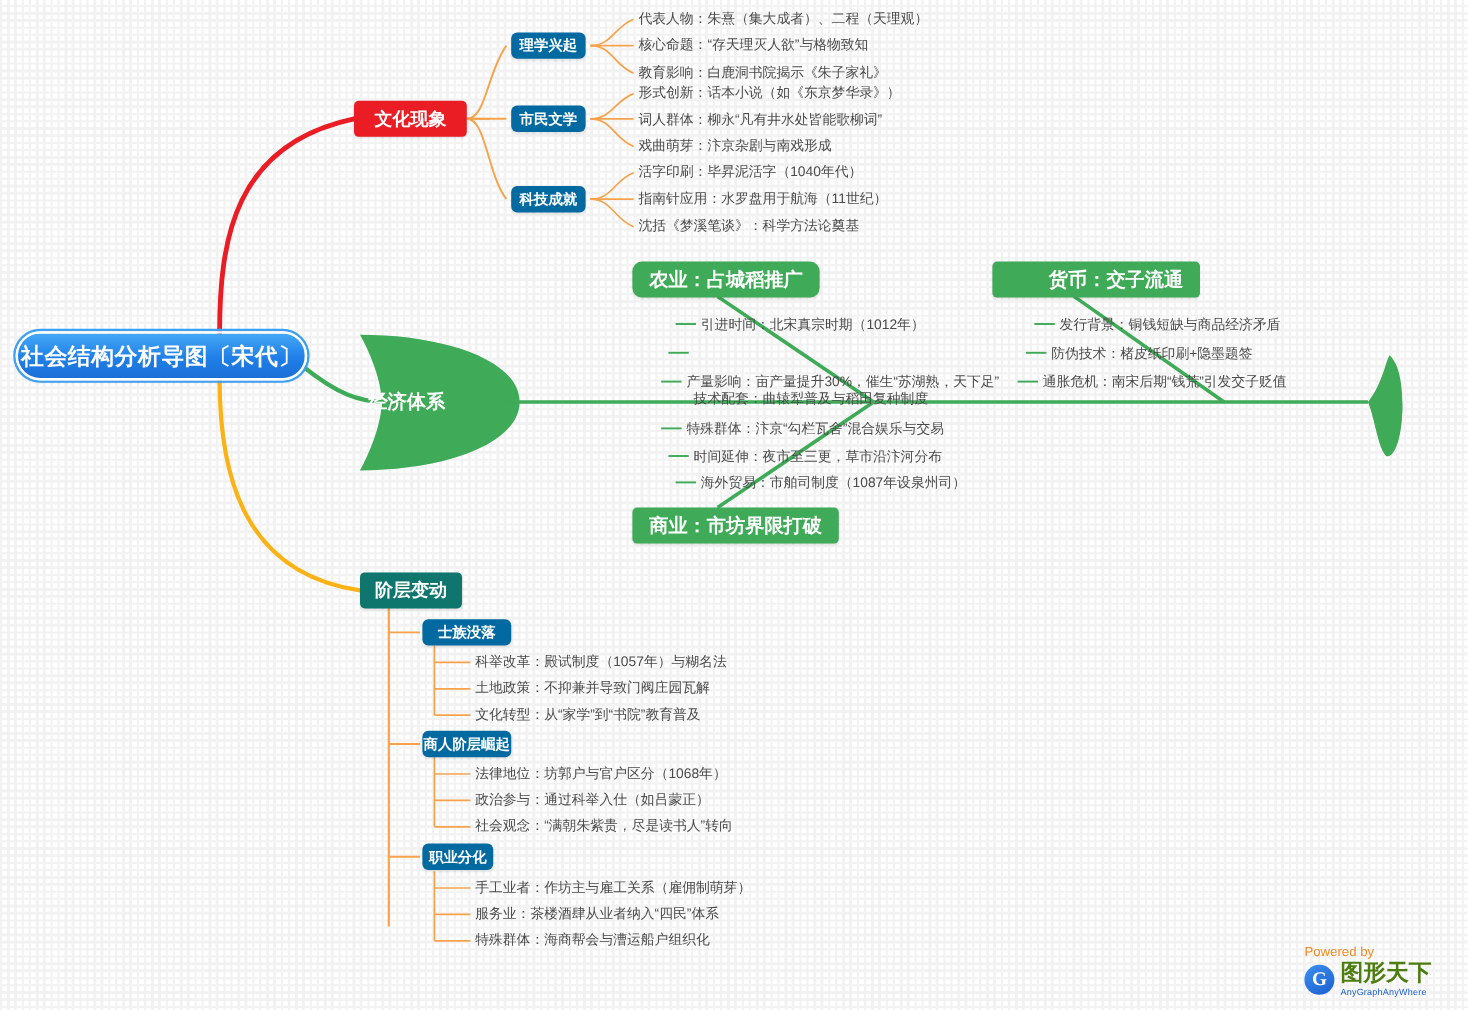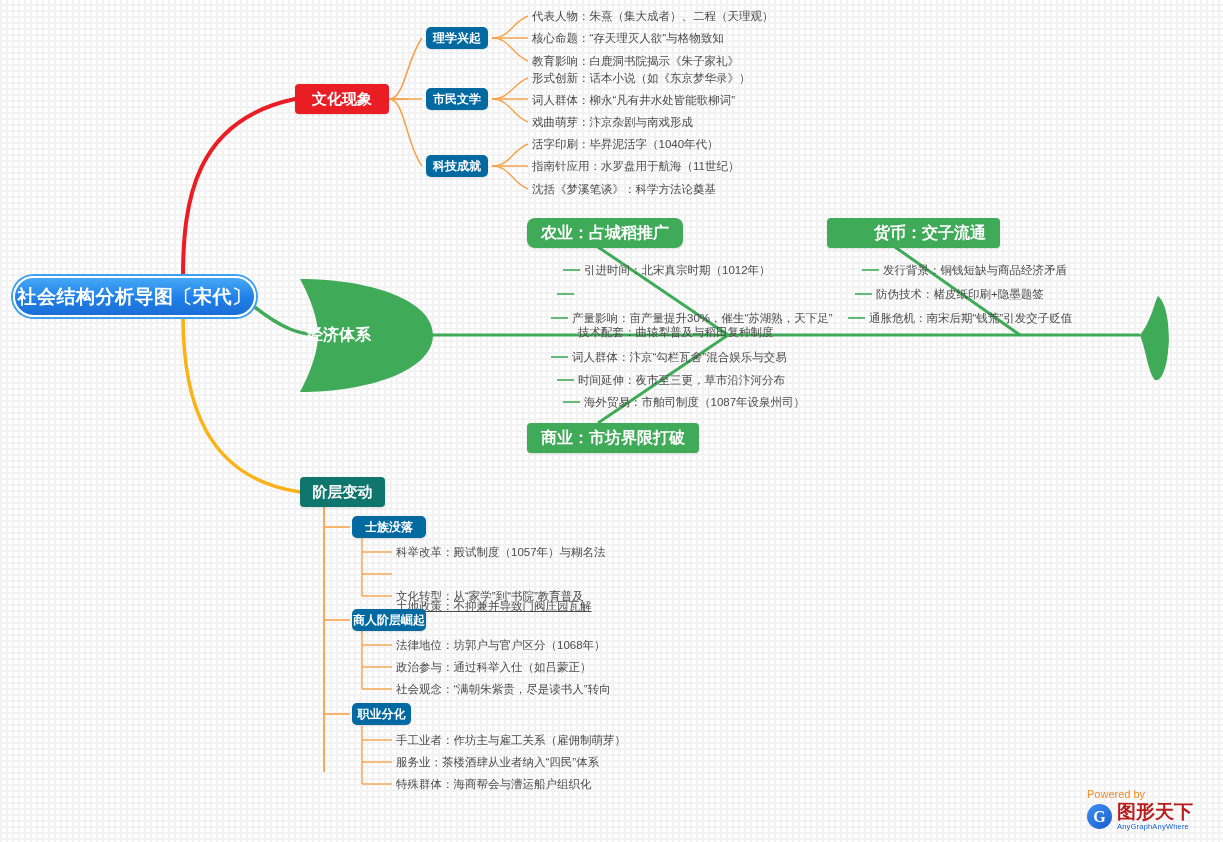--- a/index.html
+++ b/index.html
@@ -68,21 +68,21 @@
   .wm{position:absolute;left:1087px;top:788px;}
   .wm-top{font-size:11px;color:#f7871f;margin-bottom:2px;}
   .wm-row{display:flex;align-items:center;gap:5px;}
   .wm-logo{
     width:25px;height:25px;border-radius:50%;
     background:linear-gradient(145deg,#3d8ef0,#1b5fd0);
     color:#fff;font-size:16px;font-weight:bold;
     display:flex;align-items:center;justify-content:center;
     font-family:"Liberation Serif",serif;
   }
-  .wm-cn{font-size:19px;font-weight:bold;color:#b91c1c;line-height:19px;}
+  .wm-cn{font-size:19px;font-weight:bold;color:#4d7c0f;line-height:19px;}
   .wm-en{font-size:7.5px;color:#1b5fd0;letter-spacing:.2px;margin-top:1px;}
 </style>
 </head>
 <body>
 
 <div id="canvas"></div>
 
 <svg class="layer" viewBox="0 0 1223 842">
 
   <path d="M183,278 C183,200 195,120 295,99" fill="none" stroke="#ea1c24" stroke-width="4" stroke-linecap="round"></path>
@@ -177,29 +177,29 @@
 <div class="fish-leaf" style="left:584px;top:263px;">引进时间：北宋真宗时期（1012年）</div>
 <div class="fish-leaf" style="left:578px;top:287px;margin-top:38px;">技术配套：曲辕犁普及与稻田复种制度</div>
 <div class="fish-leaf" style="left:572px;top:311px;">产量影响：亩产量提升30%，催生“苏湖熟，天下足”</div>
 
 <div class="node fishbox" style="left:827px;top:218px;padding-left:47px;">货币：交子流通</div>
 <div class="fish-leaf" style="left:883px;top:263px;">发行背景：铜钱短缺与商品经济矛盾</div>
 <div class="fish-leaf" style="left:876px;top:287px;">防伪技术：楮皮纸印刷+隐墨题签</div>
 <div class="fish-leaf" style="left:869px;top:311px;">通胀危机：南宋后期“钱荒”引发交子贬值</div>
 
 <div class="node fishbox" style="left:527px;top:423px;">商业：市坊界限打破</div>
-<div class="fish-leaf" style="left:572px;top:350px;">词人群体：汴京“勾栏瓦舍”混合娱乐与交易</div>
+<div class="fish-leaf" style="left:572px;top:350px;">特殊群体：汴京“勾栏瓦舍”混合娱乐与交易</div>
 <div class="fish-leaf" style="left:578px;top:373px;">时间延伸：夜市至三更，草市沿汴河分布</div>
 <div class="fish-leaf" style="left:584px;top:395px;">海外贸易：市舶司制度（1087年设泉州司）</div>
 
 <div class="node cat yellow" style="left:300px;top:477px;width:85px;">阶层变动</div>
 
 <div class="node sub" style="left:352px;top:516px;width:74px;">士族没落</div>
 <div class="leaf" style="left:396px;top:546px;">科举改革：殿试制度（1057年）与糊名法</div>
-<div class="leaf" style="left:396px;top:600px;text-decoration:underline;">土地政策：不抑兼并导致门阀庄园瓦解</div>
+<div class="leaf" style="left:396px;top:568px;">土地政策：不抑兼并导致门阀庄园瓦解</div>
 <div class="leaf" style="left:396px;top:590px;">文化转型：从“家学”到“书院”教育普及</div>
 
 <div class="node sub" style="left:352px;top:609px;width:74px;">商人阶层崛起</div>
 <div class="leaf" style="left:396px;top:639px;">法律地位：坊郭户与官户区分（1068年）</div>
 <div class="leaf" style="left:396px;top:661px;">政治参与：通过科举入仕（如吕蒙正）</div>
 <div class="leaf" style="left:396px;top:683px;">社会观念：“满朝朱紫贵，尽是读书人”转向</div>
 
 <div class="node sub" style="left:352px;top:703px;width:59px;">职业分化</div>
 <div class="leaf" style="left:396px;top:734px;">手工业者：作坊主与雇工关系（雇佣制萌芽）</div>
 <div class="leaf" style="left:396px;top:756px;">服务业：茶楼酒肆从业者纳入“四民”体系</div>

